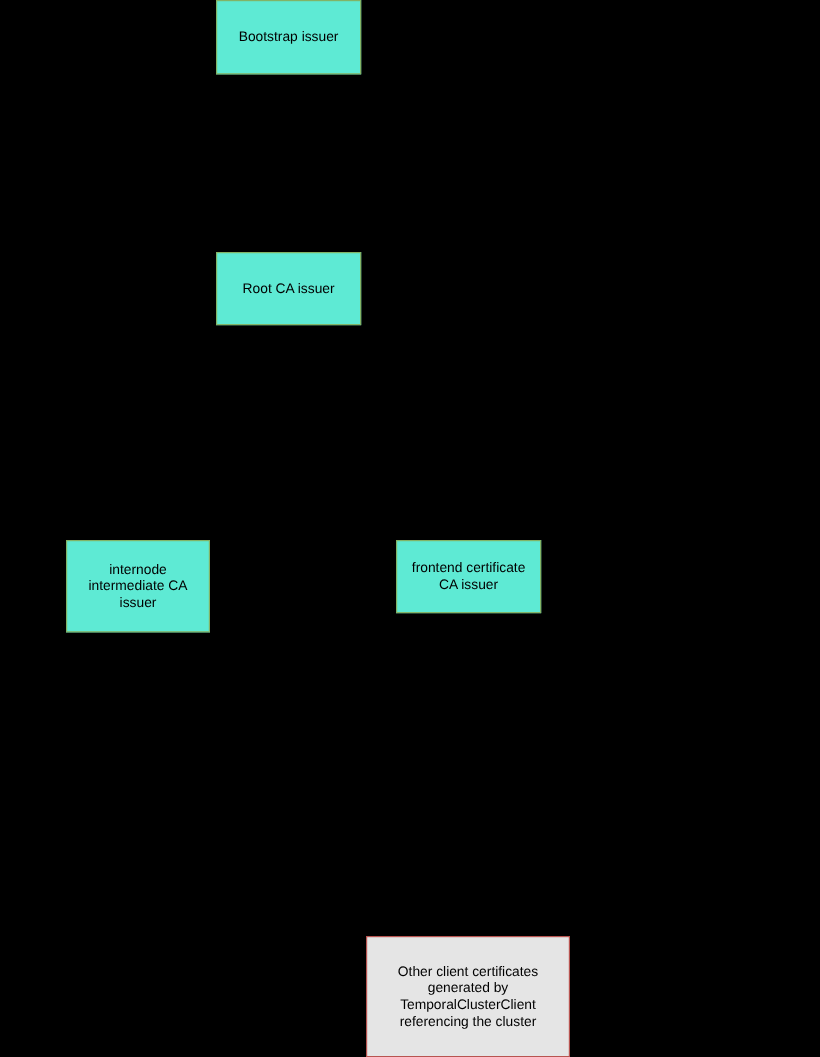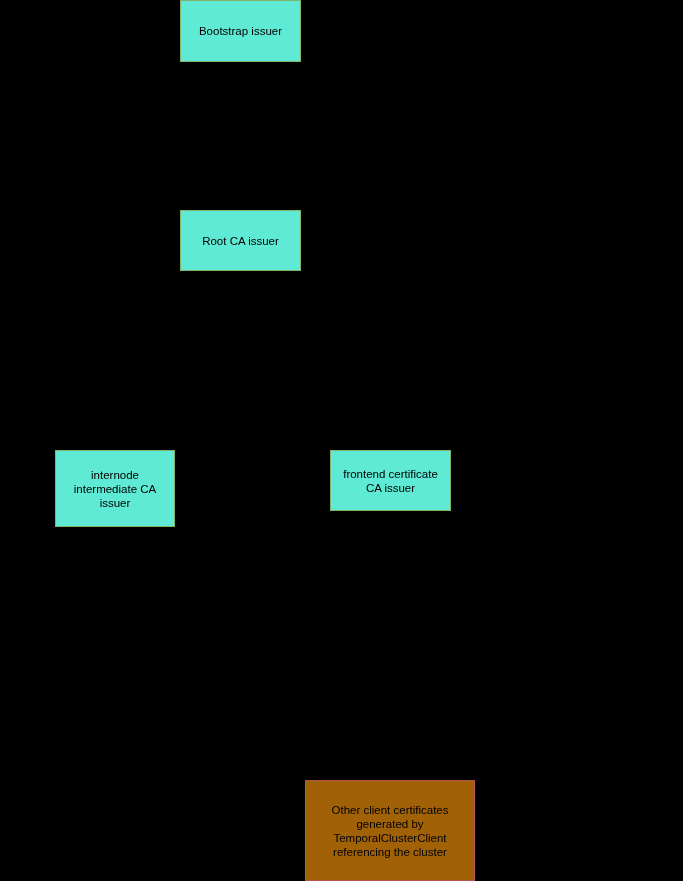--- a/index.html
+++ b/index.html
@@ -29,21 +29,21 @@
     padding: 2px 4px;
     border-width: 1px;
     border-style: solid;
     white-space: pre-line;
   }
   .node.issuer {
     background: #5eead4;
     border-color: #82b366;
   }
   .node.client {
-    background: #a16207;
+    background: #e5e5e5;
     border-color: #b85450;
   }
   .edge {
     position: absolute;
     background: #000000;
   }
   .edge-v { width: 1px; }
   .edge-h { height: 1px; }
   .arrowhead {
     position: absolute;

